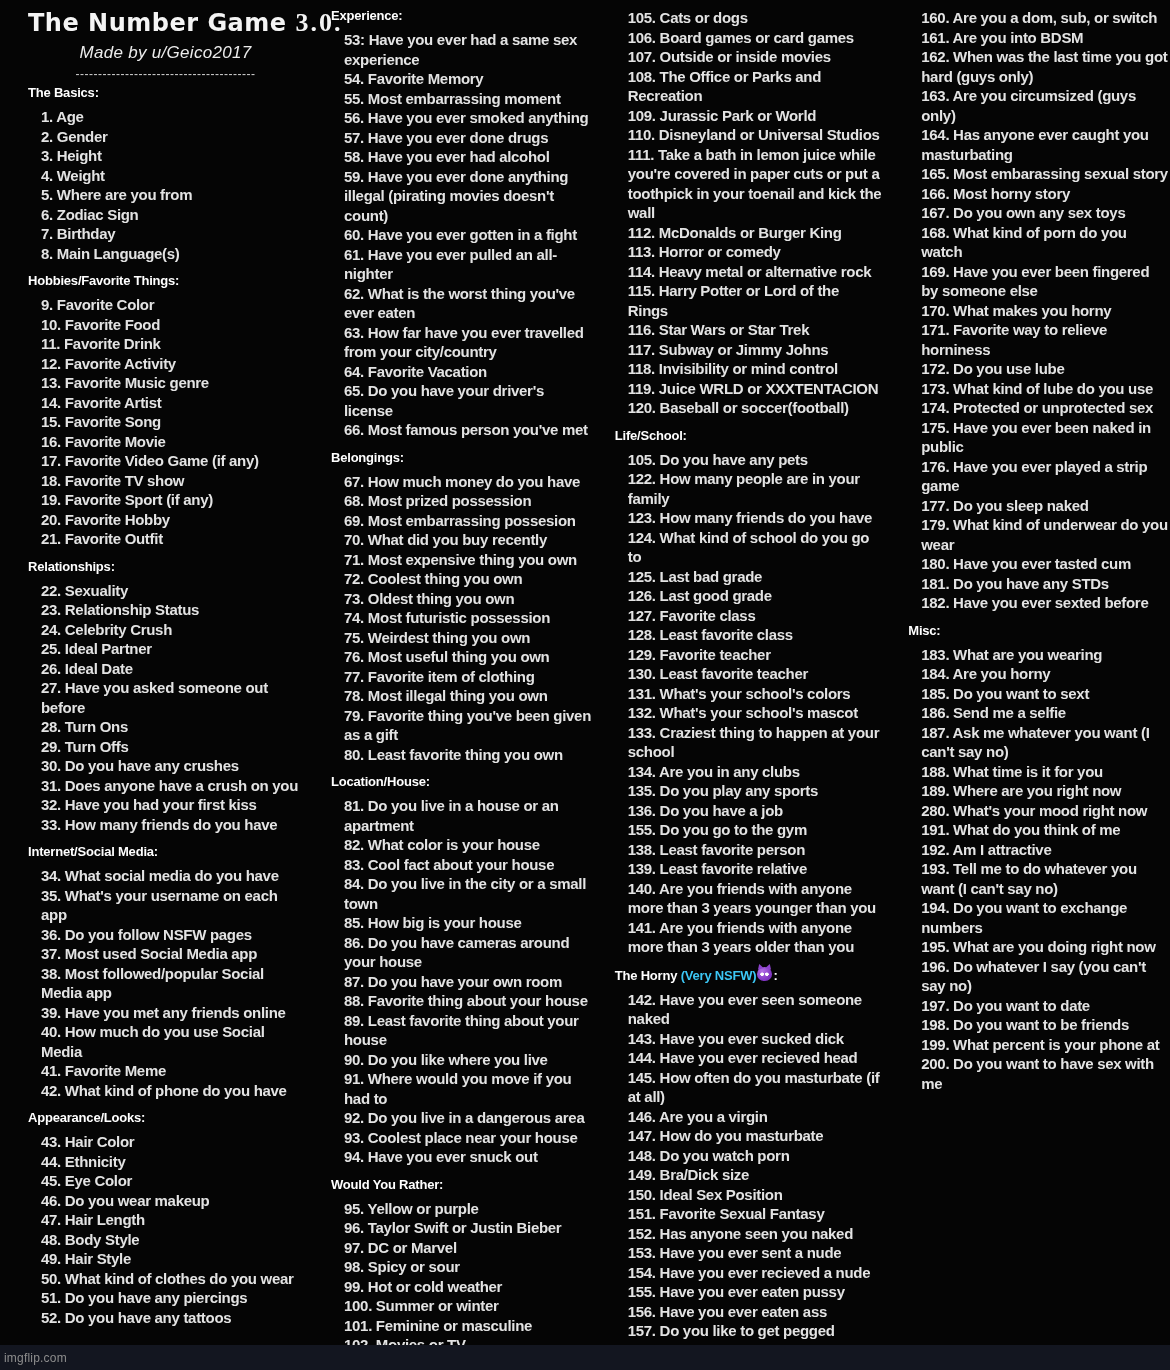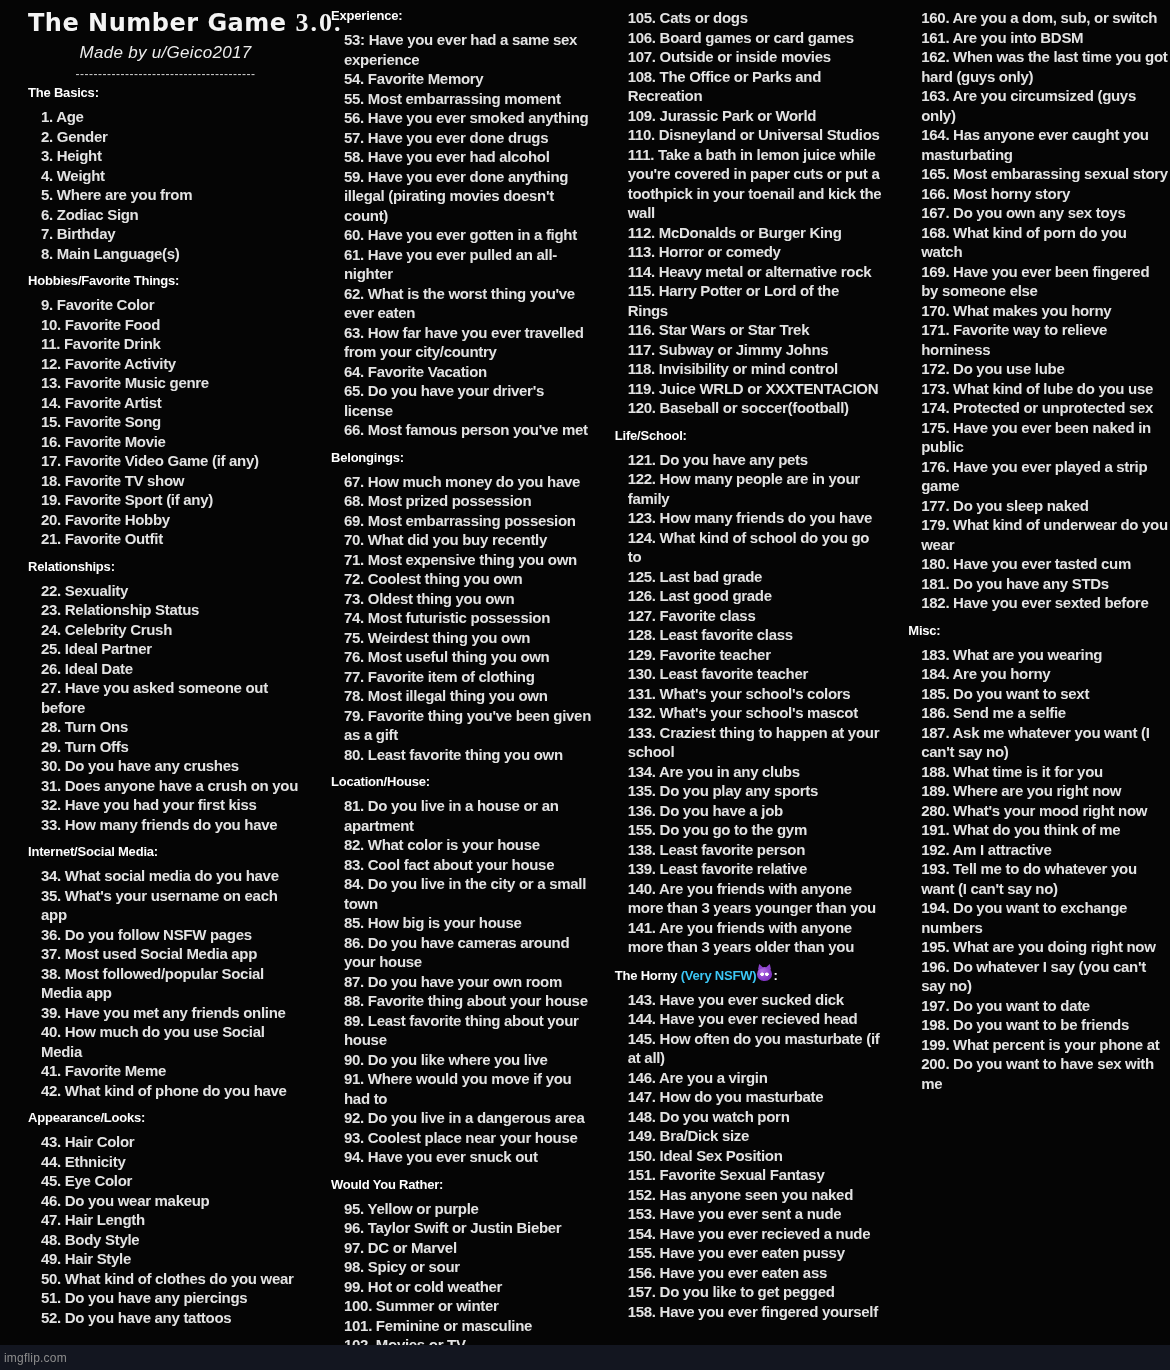--- a/index.html
+++ b/index.html
@@ -263,21 +263,21 @@
             <div class="q-item">116. Star Wars or Star Trek</div>
             <div class="q-item">117. Subway or Jimmy Johns</div>
             <div class="q-item">118. Invisibility or mind control</div>
             <div class="q-item">119. Juice WRLD or XXXTENTACION</div>
             <div class="q-item">120. Baseball or soccer(football)</div>
           </div>
         </div>
         <div class="section">
           <div class="section-header"><span>Life/School:</span></div>
           <div class="q-list">
-            <div class="q-item">121. Do you have any pets</div>
+            <div class="q-item">105. Do you have any pets</div>
             <div class="q-item">122. How many people are in your family</div>
             <div class="q-item">123. How many friends do you have</div>
             <div class="q-item">124. What kind of school do you go to</div>
             <div class="q-item">125. Last bad grade</div>
             <div class="q-item">126. Last good grade</div>
             <div class="q-item">127. Favorite class</div>
             <div class="q-item">128. Least favorite class</div>
             <div class="q-item">129. Favorite teacher</div>
             <div class="q-item">130. Least favorite teacher</div>
             <div class="q-item">131. What's your school's colors</div>
@@ -289,20 +289,21 @@
             <div class="q-item">155. Do you go to the gym</div>
             <div class="q-item">138. Least favorite person</div>
             <div class="q-item">139. Least favorite relative</div>
             <div class="q-item">140. Are you friends with anyone more than 3 years younger than you</div>
             <div class="q-item">141. Are you friends with anyone more than 3 years older than you</div>
           </div>
         </div>
         <div class="section">
           <div class="section-header"><span>The Horny </span><span class="nsfw">(Very NSFW)</span><span class="emoji-devil"></span><span>:</span></div>
           <div class="q-list">
+            <div class="q-item">142. Have you ever seen someone naked</div>
             <div class="q-item">143. Have you ever sucked dick</div>
             <div class="q-item">144. Have you ever recieved head</div>
             <div class="q-item">145. How often do you masturbate (if at all)</div>
             <div class="q-item">146. Are you a virgin</div>
             <div class="q-item">147. How do you masturbate</div>
             <div class="q-item">148. Do you watch porn</div>
             <div class="q-item">149. Bra/Dick size</div>
             <div class="q-item">150. Ideal Sex Position</div>
             <div class="q-item">151. Favorite Sexual Fantasy</div>
             <div class="q-item">152. Has anyone seen you naked</div>

